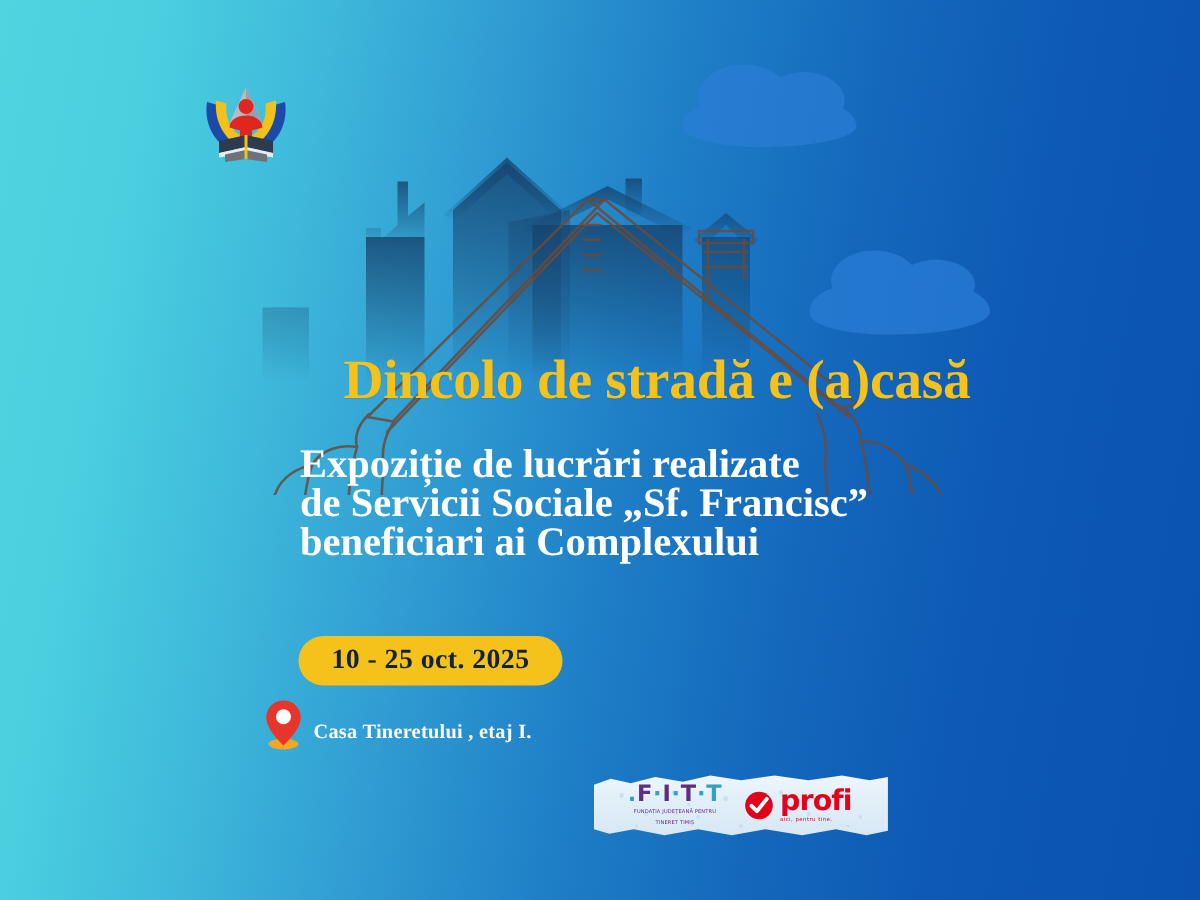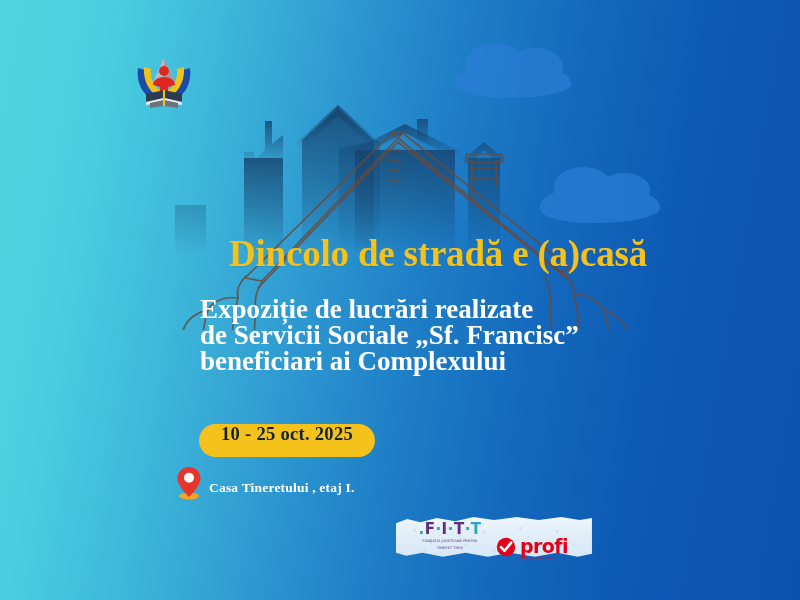--- a/index.html
+++ b/index.html
@@ -97,21 +97,21 @@
   }
   .subtitle div { white-space: nowrap; }
   .subtitle .indent { padding-left: 7px; }
 
   .date-badge {
     position: absolute;
     left: 199px; top: 424px;
     height: 33px;
     padding: 0 22px;
     display: flex;
-    align-items: flex-start;
+    align-items: center;
     background: #f5c21c;
     border-radius: 17px;
     color: #10233a;
     font-size: 18.5px;
     font-weight: bold;
     letter-spacing: .3px;
   }
 
   .venue {
     position: absolute;
@@ -162,22 +162,23 @@
   .fitt-sub {
     font-family: "DejaVu Sans", sans-serif;
     font-size: 3.4px;
     color: #5f2d82;
     line-height: 1.45;
     margin-top: 2px;
     letter-spacing: .1px;
   }
   .profi {
     position: absolute;
-    left: 100px; top: 23px;
+    left: 100px; top: 11px;
     display: flex;
+    align-items: center;
     gap: 4px;
   }
   .profi-check { width: 20px; height: 20px; flex: none; }
   .profi-txt { line-height: 1; }
   .profi-word {
     font-family: "DejaVu Sans", sans-serif;
     font-size: 19px;
     font-weight: bold;
     color: #e2001a;
     letter-spacing: -.6px;

